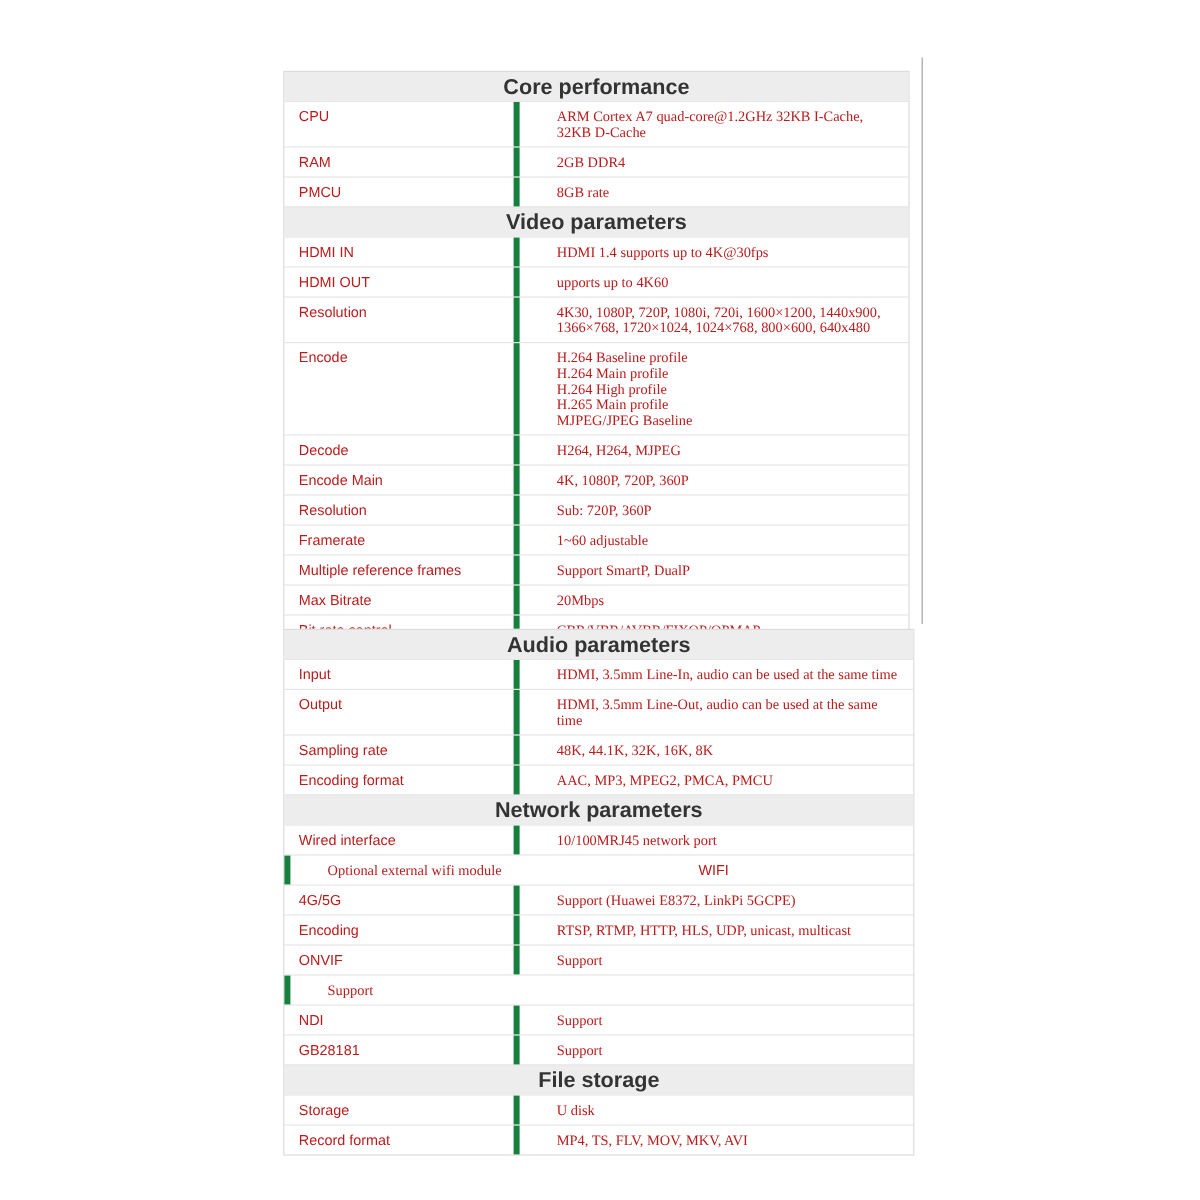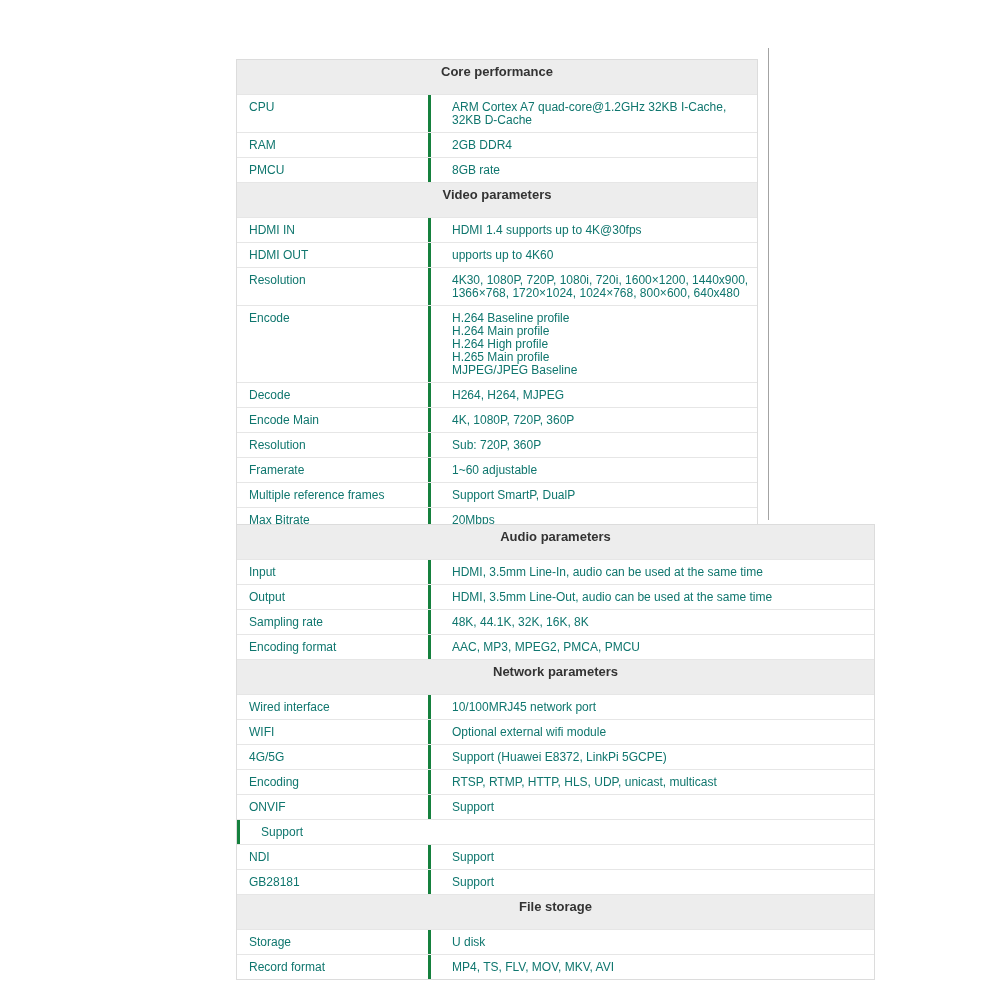--- a/index.html
+++ b/index.html
@@ -15,47 +15,48 @@
     background: #ffffff;
     overflow: hidden;
   }
   .spec-table {
     position: absolute;
     box-sizing: border-box;
     border: 1px solid #dcdcdc;
     background: #ffffff;
   }
   #table1 { left: 236px; top: 59px;  width: 522px; }
-  #table2 { left: 236px; top: 524px; width: 639px; }
+  #table2 { left: 236px; top: 524px; width: 526px; }
 
   .spec-table > * + * { border-top: 1px solid #e6e6e6; }
 
   .sec-header {
     background: #ededed;
     color: #333333;
-    font-size: 13px;
+    font-size: 18px;
     font-weight: bold;
     line-height: 14px;
     text-align: center;
-    padding: 5px 4px 15px 4px;
+    padding: 5px 4px 5px 4px;
   }
   .row { display: flex; align-items: stretch; }
   .cell {
     box-sizing: border-box;
     font-size: 12px;
     line-height: 13px;
-    color: #0f766e;
+    color: #b91c1c;
     padding: 5.5px 8px 5.5px 12px;
   }
   .label { width: 191px; flex: 0 0 191px; }
   .value {
     flex: 1 1 auto;
-    border-left: 3px solid #15803d;
-    padding-left: 21px;
+    border-left: 5px solid #15803d;
+    padding-left: 31px;
     white-space: pre-line;
+    font-family: Liberation Serif, serif;
   }
   .v-line {
     position: absolute;
     left: 768px;
     top: 48px;
     width: 1px;
     height: 472px;
     background: #a3a3a3;
   }
 </style>
@@ -146,22 +147,22 @@
     <div class="row">
       <div class="cell label">Encoding format</div>
       <div class="cell value">AAC, MP3, MPEG2, PMCA, PMCU</div>
     </div>
     <div class="sec-header">Network parameters</div>
     <div class="row">
       <div class="cell label">Wired interface</div>
       <div class="cell value">10/100MRJ45 network port</div>
     </div>
     <div class="row">
+      <div class="cell value">Optional external wifi module</div>
       <div class="cell label">WIFI</div>
-      <div class="cell value">Optional external wifi module</div>
     </div>
     <div class="row">
       <div class="cell label">4G/5G</div>
       <div class="cell value">Support (Huawei E8372, LinkPi 5GCPE)</div>
     </div>
     <div class="row">
       <div class="cell label">Encoding</div>
       <div class="cell value">RTSP, RTMP, HTTP, HLS, UDP, unicast, multicast</div>
     </div>
     <div class="row">

